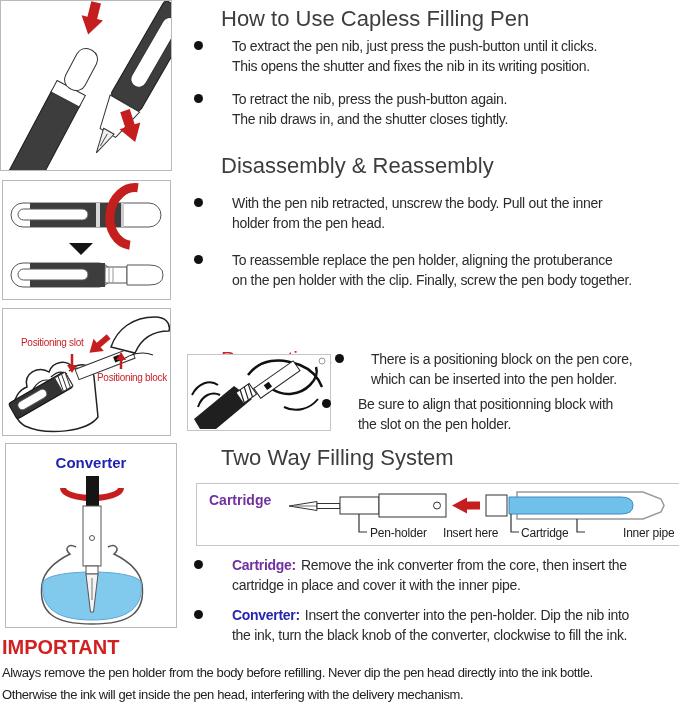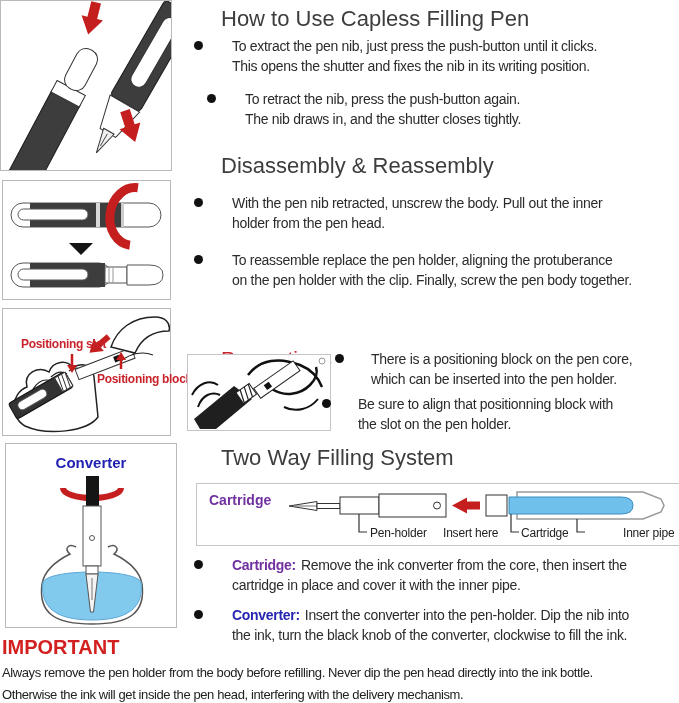--- a/index.html
+++ b/index.html
@@ -15,21 +15,21 @@
   .dot{position:absolute;left:0;top:5px;width:9px;height:9px;border-radius:50%;background:#111;}
   .btxt{margin:0 0 0 38px;font-size:14px;line-height:20px;white-space:pre;letter-spacing:-0.3px;color:#2b2b2b;}
   .btxt-sm{margin:0 0 0 36px;}
   .lead{font-weight:700;margin-right:5px;}
   .lead-cartridge{color:#7030a0;}
   .lead-converter{color:#2525b0;}
   
   .dlabel{position:absolute;font-size:12px;color:#222;white-space:nowrap;letter-spacing:-0.2px;}
   .diagram-title{position:absolute;left:12px;top:8px;font-size:14px;font-weight:700;color:#7030a0;}
   
-  .poslabel{position:absolute;font-size:12px;font-weight:700;color:#c8232a;letter-spacing:-0.3px;white-space:nowrap;}
+  .poslabel{position:absolute;font-size:10px;font-weight:400;color:#c8232a;letter-spacing:-0.3px;white-space:nowrap;}
   .conv-label{position:absolute;left:0;right:0;top:10px;text-align:center;font-size:15px;font-weight:700;color:#2222b2;}
   
   .important-title{position:absolute;left:2px;top:636px;font-size:20px;font-weight:800;color:#d21f1f;letter-spacing:0;}
   .important-body{position:absolute;left:2px;top:662px;font-size:13px;line-height:22px;color:#222;
                   white-space:pre;letter-spacing:-0.4px;}
 </style>
 </head>
 <body>
 
 <div class="page">
@@ -128,21 +128,21 @@
     </svg>
   </div>
 
   <div class="h-main" style="left:221px;top:6px;">How to Use Capless Filling Pen</div>
 
   <div class="bullet" style="left:194px;top:36px;">
     <span class="dot"></span>
     <p class="btxt">To extract the pen nib, just press the push-button until it clicks.
 This opens the shutter and fixes the nib in its writing position.</p>
   </div>
-  <div class="bullet" style="left:207px;top:89px;">
+  <div class="bullet" style="left:194px;top:89px;">
     <span class="dot"></span>
     <p class="btxt">To retract the nib, press the push-button again.
 The nib draws in, and the shutter closes tightly.</p>
   </div>
 
   <div class="h-main" style="left:221px;top:153px;">Disassembly &amp; Reassembly</div>
 
   <div class="bullet" style="left:194px;top:193px;">
     <span class="dot"></span>
     <p class="btxt">With the pen nib retracted, unscrew the body. Pull out the inner

